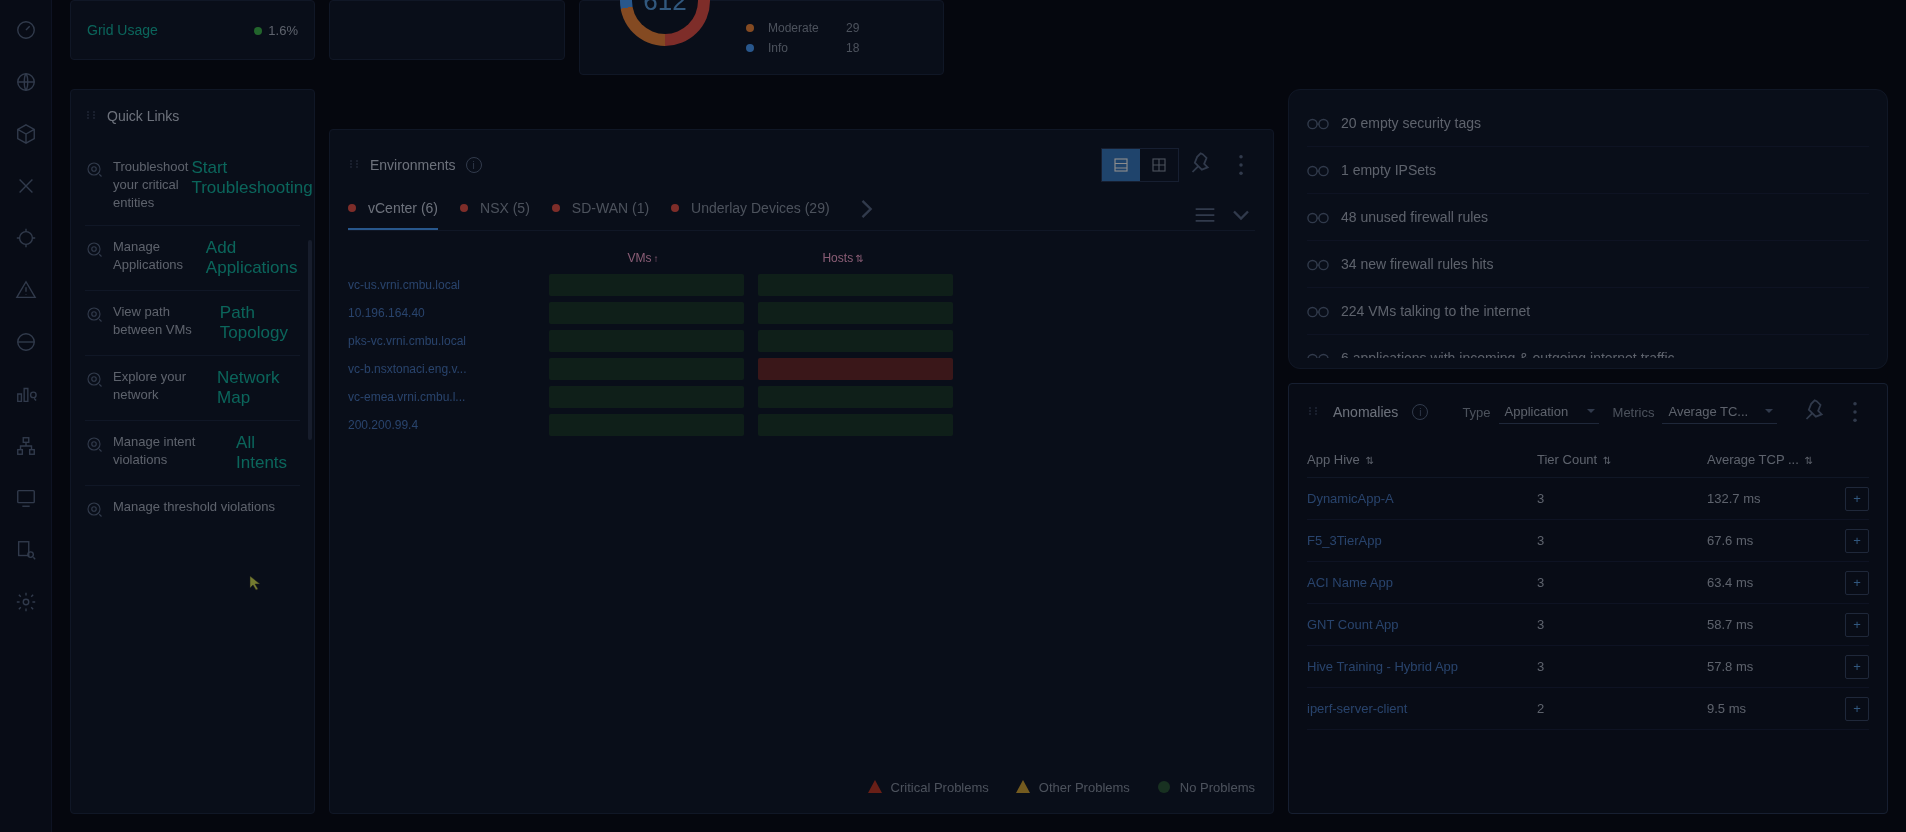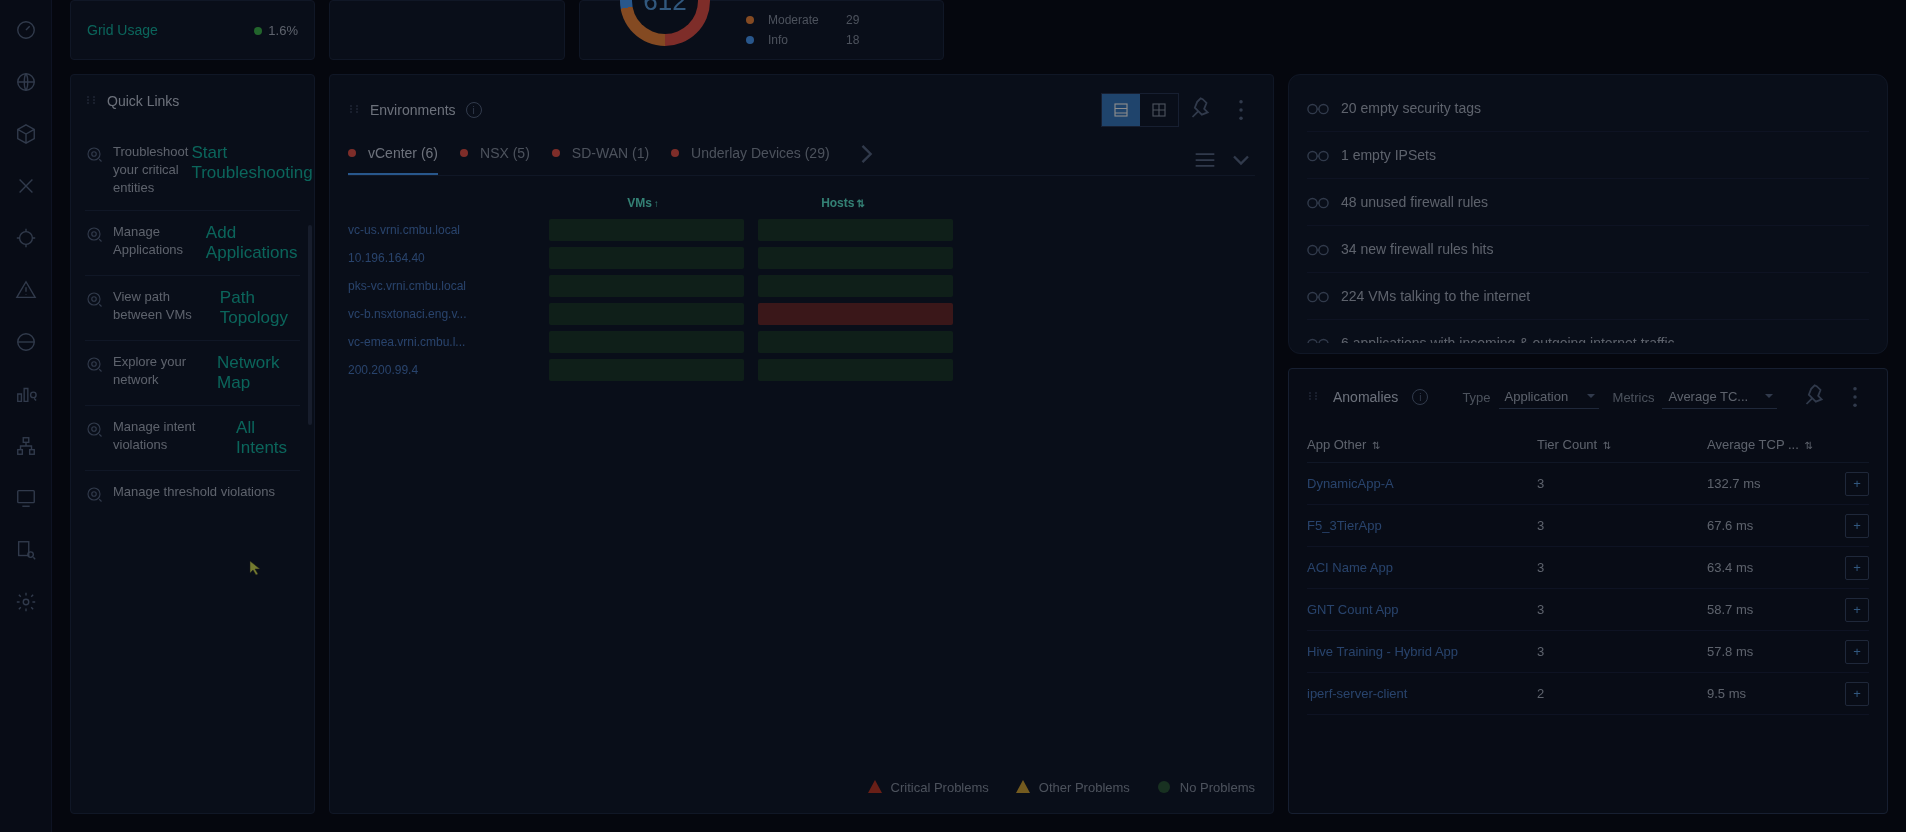--- a/index.html
+++ b/index.html
@@ -44,21 +44,21 @@
 .row { display: flex; gap: 14px; }
 
 .panel {
   background: #121a2e;
   border: 1px solid #1e2a45;
   border-radius: 4px;
   padding: 16px;
 }
 .metric-panel { flex: 0 0 245px; height: 60px; display:flex; align-items:center; justify-content:space-between;}
 .metric-panel2 { flex: 0 0 236px; height:60px;}
-.donut-panel { flex: 0 0 365px; height:60px; display:flex; align-items:center; gap:30px; position:relative;}
+.donut-panel { flex: 0 0 365px; height:75px; display:flex; align-items:center; gap:30px; position:relative;}
 
 .grid-usage-label{ color:#14b8a6; font-size:14px;}
 .status-dot{ display:inline-block; width:8px; height:8px; border-radius:50%; margin-right:6px;}
 .dot-green{ background:#3fb950;}
 .dot-red{ background:#e5534b;}
 .dot-orange{ background:#f0883e;}
 .dot-blue{ background:#4a9eff;}
 .metric-val{ color:#aab3c5;}
 
 .donut{
@@ -81,37 +81,37 @@
 .drag-handle svg{ width:12px; height:12px;}
 .ql-item{ padding:12px 0; border-bottom:1px solid #1e2a45; display:flex; gap:10px;}
 .ql-item:last-child{ border-bottom:none;}
 .ql-icon{ width:18px; height:18px; flex-shrink:0; margin-top:2px;}
 .ql-icon svg{ width:18px; height:18px; stroke:#5a6b8a; fill:none;}
 .ql-text{ display:flex; flex-direction:row; gap:3px;}
 .ql-label{ color:#aab3c5; font-size:13px; line-height:1.4;}
 .ql-link{ color:#14b8a6; font-size:17px; cursor:pointer;}
 .ql-scrollbar{ position:absolute; right:2px; top:150px; width:4px; height:200px; background:#2a3550; border-radius:2px;}
 
-.env-panel{ flex:1; background:#121a2e; border:1px solid #1e2a45; border-radius:4px; padding:18px; display:flex; flex-direction:column;}
+.env-panel{ flex:1; background:#121a2e; border:1px solid #1e2a45; border-radius:4px; padding:18px; display:flex; flex-direction:column;margin-top:40px;}
 .env-header{ display:flex; align-items:center; justify-content:space-between; margin-bottom:18px;}
 .env-title-group{ display:flex; align-items:center; gap:10px;}
 .env-icons{ display:flex; align-items:center; gap:10px;}
 .toggle-group{ display:flex; border:1px solid #2a3a5a;}
 .toggle-btn{ width:38px; height:32px; display:flex; align-items:center; justify-content:center; cursor:pointer;}
 .toggle-btn.active{ background:#3a7cc5;}
 .toggle-btn svg{ width:18px; height:18px; stroke:#8a95a8;}
 .toggle-btn.active svg{ stroke:#fff;}
 .icon-btn{ width:28px; height:28px; display:flex; align-items:center; justify-content:center; cursor:pointer; color:#5a6b8a;}
 
 .env-tabs{ display:flex; align-items:center; gap:22px; border-bottom:1px solid #1e2a45; padding-bottom:0; margin-bottom:14px;}
 .env-tab{ display:flex; align-items:center; gap:6px; padding-bottom:12px; cursor:pointer; color:#8a95a8; font-size:14px; border-bottom:2px solid transparent;}
 .env-tab.active{ border-bottom-color:#4a9eff; color:#c5cee0;}
 .env-tabs-right{ margin-left:auto; display:flex; align-items:center; gap:8px;}
 
-.env-table-head{ display:flex; padding:6px 0; font-size:12px; color:#5eead4;font-weight:bold;}
+.env-table-head{ display:flex; padding:6px 0; font-size:12px; color:#f9a8d4;}
 .col-name{ width:195px;}
 .col-vms{ width:200px; text-align:center;}
 .col-hosts{ width:200px; text-align:center;}
 .sort-arrow{ font-size:10px; margin-left:2px;}
 
 .env-row{ display:flex; align-items:center; height:28px; gap:6px;}
 .env-name{ width:195px; color:#4a7bc5; font-size:12px; white-space:nowrap; overflow:hidden; text-overflow:ellipsis; cursor:pointer;}
 .bar{ height:22px; border-radius:2px;}
 .bar-green{ background:#1c3a2e;}
 .bar-red{ background:#6b2a2f;}
@@ -577,21 +577,21 @@
                   <svg viewBox="0 0 24 24" fill="currentColor">
                     <circle cx="12" cy="5" r="1.5"></circle>
                     <circle cx="12" cy="12" r="1.5"></circle>
                     <circle cx="12" cy="19" r="1.5"></circle>
                   </svg>
                 </div>
             </div>
           </div>
 
           <div class="anom-table-head">
-            <div class="acol-name"><span>App Other</span> <span class="sort-arrow">⇅</span></div>
+            <div class="acol-name"><span>App Hive</span> <span class="sort-arrow">⇅</span></div>
             <div class="acol-tier"><span>Tier Count</span> <span class="sort-arrow">⇅</span></div>
             <div class="acol-avg"><span>Average TCP ...</span> <span class="sort-arrow">⇅</span></div>
             <div style="width:30px"></div>
           </div>
           <div id="anom-rows">
               <div class="anom-row">
     <div class="anom-app">DynamicApp-A</div>
     <div class="anom-tier">3</div>
     <div class="anom-avg">132.7 ms</div>
     <div class="anom-expand">+</div>

